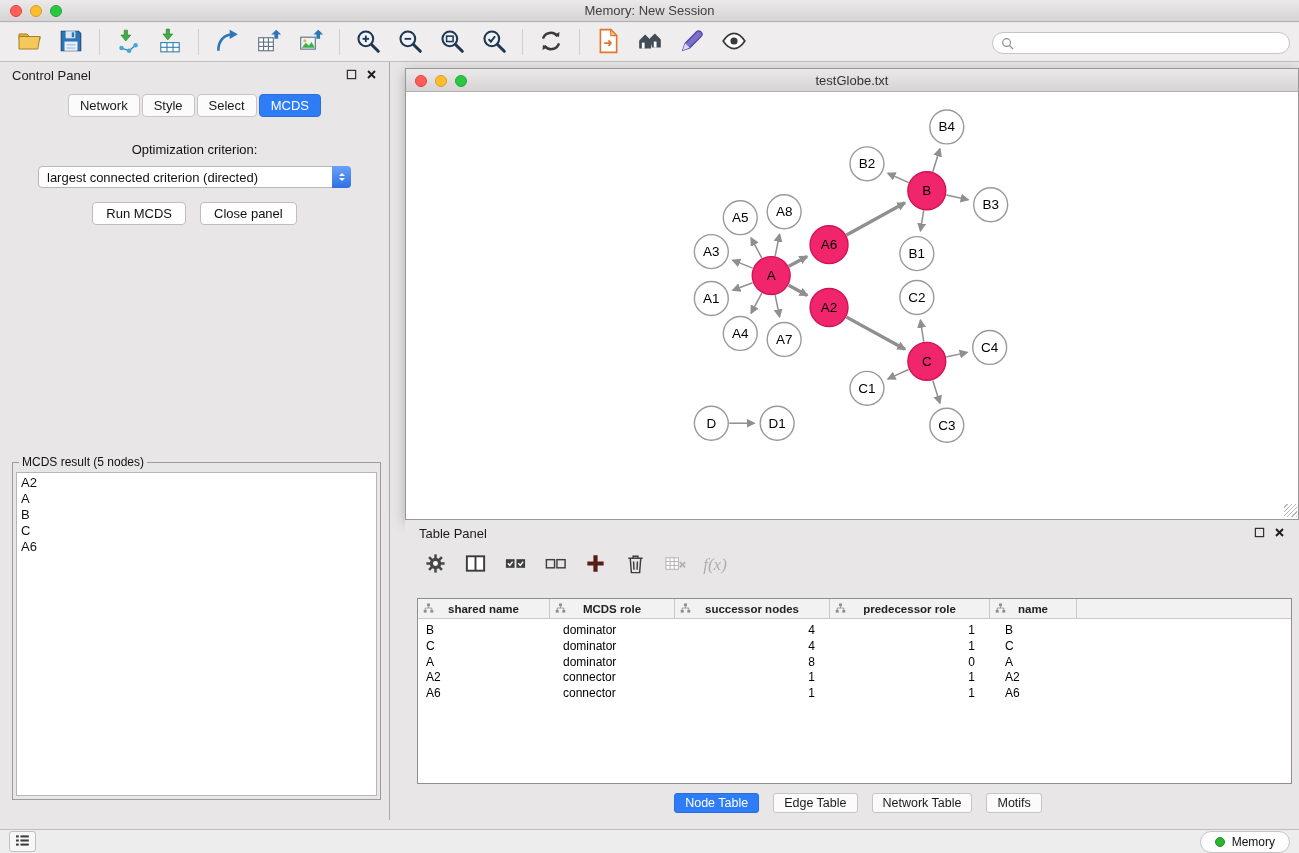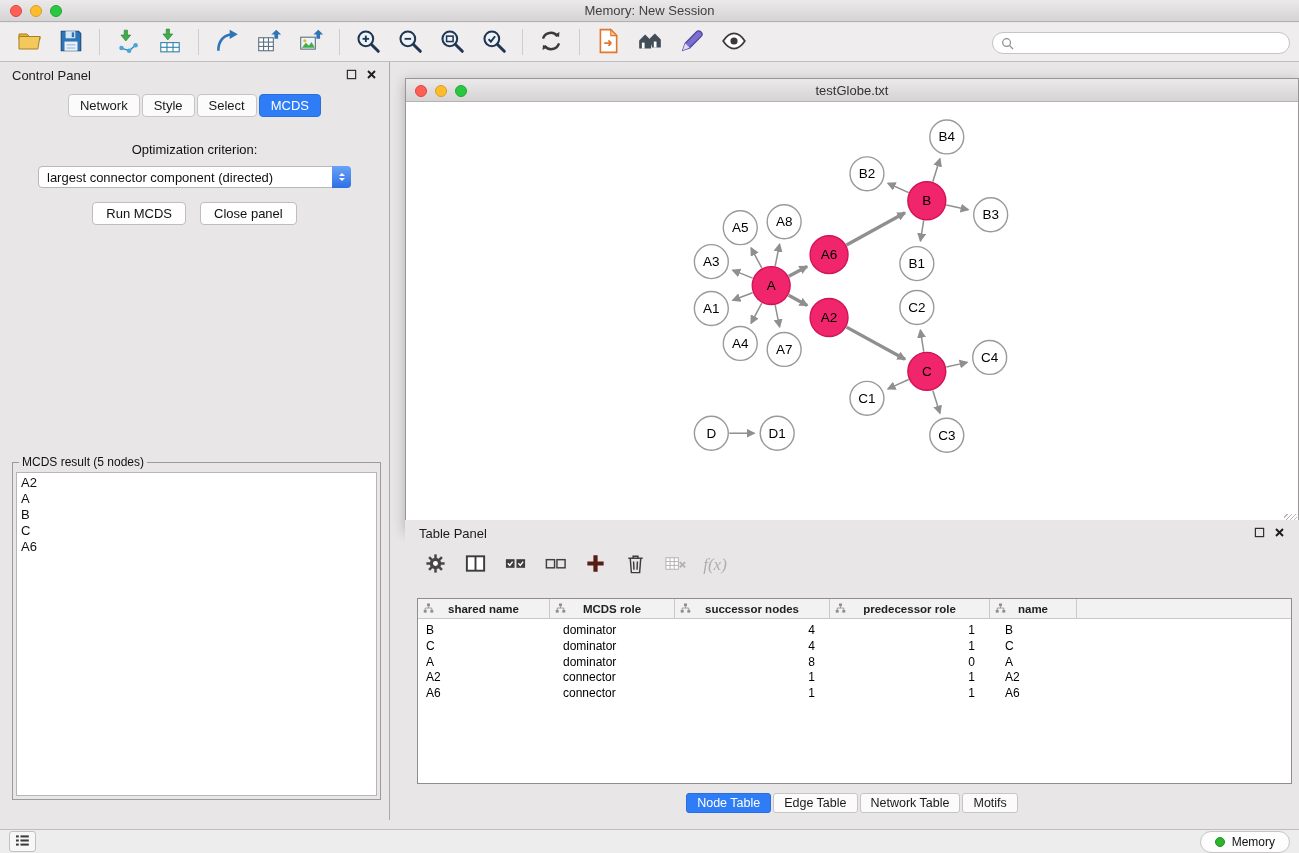--- a/index.html
+++ b/index.html
@@ -45,21 +45,21 @@
   .stepper i.up{border-bottom-color:#fff;border-top-width:0;}
   .stepper i.down{border-top-color:#fff;border-bottom-width:0;}
   .cp-buttons{display:flex;justify-content:center;gap:14px;margin-top:14px;}
   .cp-buttons button{font-size:13px;padding:3px 13px;background:#fefefe;border:1px solid #bfbdbe;border-radius:4px;color:#111;}
   .result-box{position:absolute;left:12px;right:8px;top:393px;bottom:20px;border:1px solid #9c9a9b;padding:3px;display:flex;flex-direction:column;background:transparent;}
   .result-box legend{font-size:12px;padding:0 3px;margin-left:3px;color:#111;}
   .result-list{flex:1;background:#fff;border:1px solid #b7b5b6;font-size:13px;padding:2px 4px;overflow:auto;}
   .result-item{line-height:16px;}
 
   
-  .network-window{position:absolute;left:405px;top:78px;width:894px;height:452px;background:#fff;border:1px solid #989697;box-shadow:0 3px 12px rgba(0,0,0,0.25);}
+  .network-window{position:absolute;left:405px;top:68px;width:894px;height:452px;background:#fff;border:1px solid #989697;box-shadow:0 3px 12px rgba(0,0,0,0.25);}
   .nw-titlebar{position:relative;height:23px;background:linear-gradient(#ebe9ea,#d6d3d4);border-bottom:1px solid #b4b1b2;}
   .nw-titlebar .traffic{top:6px;left:9px;}
   .nw-title{position:absolute;left:0;right:0;top:4px;text-align:center;font-size:13px;color:#333;}
   .nw-content{position:relative;width:100%;height:calc(100% - 24px);background:#fff;overflow:hidden;}
   .nw-content svg{display:block;width:100%;height:100%;}
   .resize-grip{position:absolute;right:1px;bottom:1px;width:13px;height:13px;background:repeating-linear-gradient(135deg,transparent 0 2px,#b9b7b8 2px 3px);}
 
   
   .table-panel{position:absolute;left:405px;top:520px;right:0;bottom:33px;background:#e8e6e7;}
   .tp-header{padding:0 14px;}
@@ -72,21 +72,21 @@
   .th{position:relative;display:flex;align-items:center;justify-content:center;border-right:1px solid #cac8c9;font-size:11.5px;font-weight:bold;color:#222;}
   .sort-ic{position:absolute;left:5px;top:4px;display:flex;}
   .tbody{padding-top:4px;}
   .tr{display:flex;height:15.8px;line-height:15.8px;font-size:12px;color:#000;}
   .td{overflow:hidden;white-space:nowrap;}
   .td.a-l{padding-left:8px;}
   .td.a-r{text-align:right;padding-right:15px;}
   .td:nth-child(2){padding-left:13px;}
   .td:nth-child(5){padding-left:15px;}
   .tp-tabs{position:absolute;left:0;right:0;bottom:7px;display:flex;justify-content:center;gap:2px;}
-  .tp-tab{font-size:12.5px;padding:2px 10px;background:#fcfbfb;border:1px solid #c6c4c5;border-radius:3px;color:#1a1a1a;}
+  .tp-tab{font-size:12.5px;padding:2px 10px;background:#fcfbfb;border:1px solid #c6c4c5;border-radius:3px;color:#1a1a1a;margin-left:12px;}
   .tp-tab.active{background:var(--accent,#2f7cf7);border-color:#2a6ede;color:#fff;}
 
   
   .statusbar{position:absolute;left:0;right:0;bottom:0;height:24px;background:#ededed;border-top:1px solid #bfbdbe;display:flex;align-items:center;justify-content:space-between;padding:0 9px;}
   .sb-left{width:27px;height:21px;background:#f7f7f7;border:1px solid #c2c0c1;border-radius:3px;display:flex;align-items:center;justify-content:center;}
   .memory-btn{display:flex;align-items:center;gap:7px;background:#fdfdfd;border:1px solid #c6c4c5;border-radius:11px;padding:3px 14px;font-size:12px;color:#111;}
   .mem-dot{width:10px;height:10px;border-radius:50%;background:#2cb52c;border:1px solid #1f8f1f;}
 </style>
 </head>
 <body>
@@ -263,21 +263,21 @@
     </span>
   </div>
   <div class="cp-tabs" id="cp-tabs">
       <button class="cp-tab">Network</button>
       <button class="cp-tab">Style</button>
       <button class="cp-tab">Select</button>
       <button class="cp-tab active">MCDS</button>
     </div>
   <div class="crit-label">Optimization criterion:</div>
   <div class="combo">
-    <span class="combo-val">largest connector component (directed)</span>
+    <span class="combo-val">largest connected criterion (directed)</span>
     <span class="stepper">
         <i class="up"></i>
         <i class="down"></i>
       </span>
   </div>
   <div class="cp-buttons">
     <button>Run MCDS</button>
     <button>Close panel</button>
   </div>
   <fieldset class="result-box">

